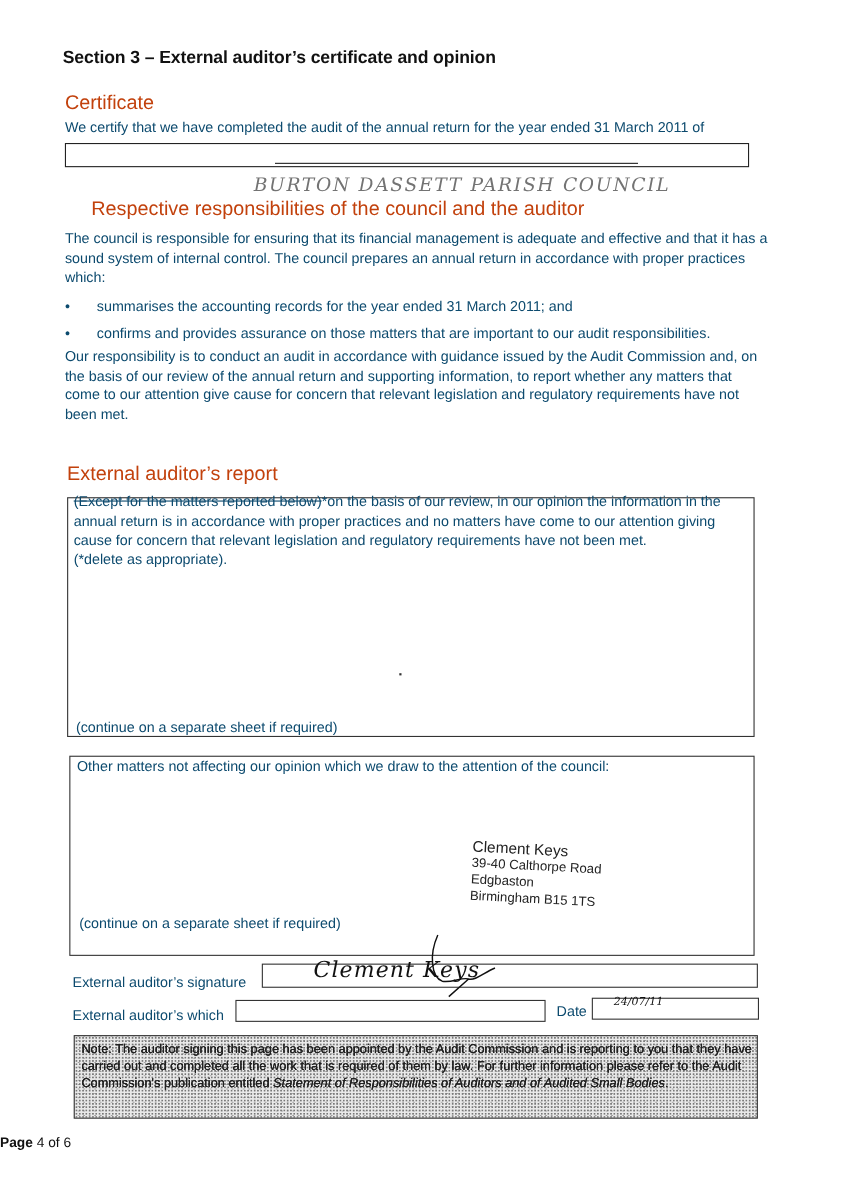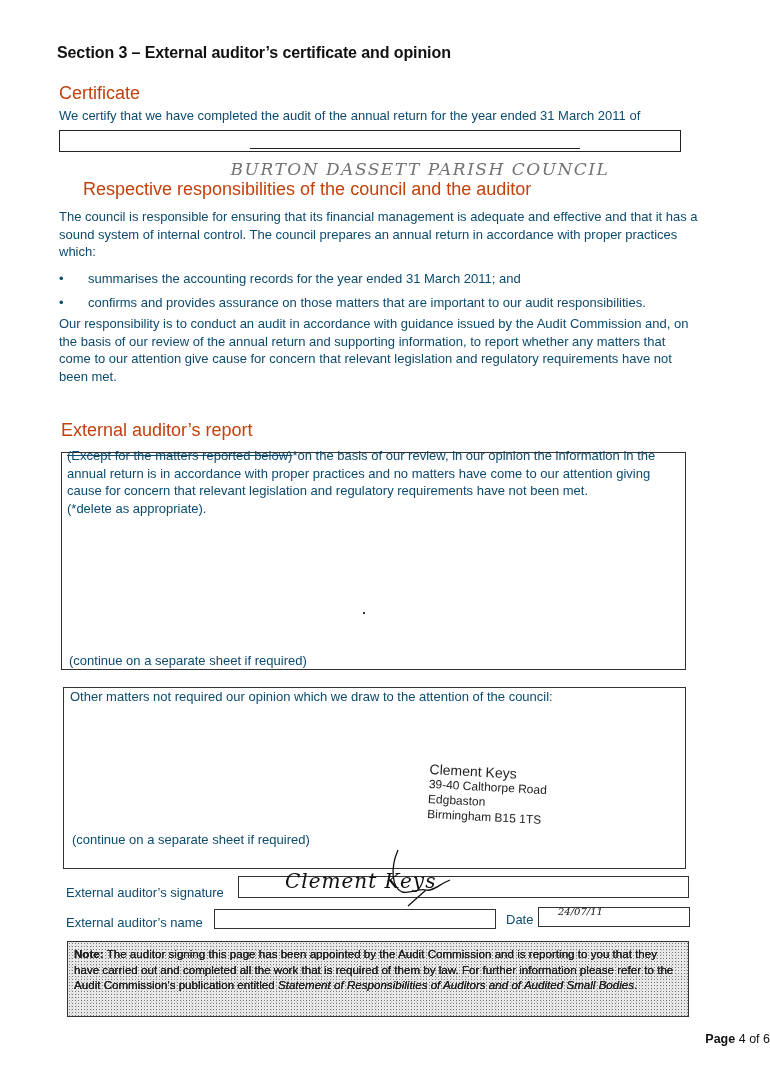--- a/index.html
+++ b/index.html
@@ -79,23 +79,23 @@
       background-image:
         radial-gradient(#777 0.6px, transparent 0.8px),
         radial-gradient(#999 0.5px, transparent 0.7px);
       background-size: 3px 3px, 5px 4px;
       background-position: 0 0, 1px 2px;
     }
     .note-text {
       left: 74px; top: 946px; width: 610px; font-size: 11.6px; line-height: 15.5px;
       color: #222; text-shadow: 0 0 0.4px #000;
     }
-    .note-text b { font-weight: bold; }
+    .note-text b { font-weight: normal; }
     .note-text i { font-style: italic; }
-    .page-num { left: 0; width: 770px; top: 1032px; text-align: right; font-size: 12.5px; }
+    .page-num { left: 0; width: 770px; top: 1032px; text-align: left; font-size: 12.5px; }
     .page-num b { font-weight: bold; }
     .scan-dot { width: 2px; height: 2px; background: #333; }
   </style>
 </head>
 <body>
 
 <div class="abs section-title">Section 3 – External auditor’s certificate and opinion</div>
 
 <div class="abs h2 cert-h">Certificate</div>
 <div class="abs body-text cert-text">We certify that we have completed the audit of the annual return for the year ended 31 March 2011 of</div>
@@ -119,36 +119,36 @@
 <div class="abs h2 rep-h">External auditor’s report</div>
 <div class="abs report-box"></div>
 <div class="abs body-text report-text">
   <span class="struck">(Except for the matters reported below)</span><span>*on the basis of our review, in our opinion the information in the annual return is in accordance with proper practices and no matters have come to our attention giving cause for concern that relevant legislation and regulatory requirements have not been met.</span><br>
   <span>(*delete as appropriate).</span>
 </div>
 <div class="abs body-text continue1">(continue on a separate sheet if required)</div>
 <div class="abs scan-dot" style="left:363px; top:612px;"></div>
 
 <div class="abs other-box"></div>
-<div class="abs body-text other-text">Other matters not required our opinion which we draw to the attention of the council:</div>
+<div class="abs body-text other-text">Other matters not affecting our opinion which we draw to the attention of the council:</div>
 <div class="abs address">
   <div class="name">Clement Keys</div>
   <div>39-40 Calthorpe Road</div>
   <div>Edgbaston</div>
   <div>Birmingham B15 1TS</div>
 </div>
 <div class="abs body-text continue2">(continue on a separate sheet if required)</div>
 
 <div class="abs body-text sig-label">External auditor’s signature</div>
 <div class="abs sig-box"></div>
 <div class="abs sig-value">Clement Keys</div>
 <svg class="abs" style="left:380px; top:848px;" width="80" height="60">
   <path d="M18 2 C10 20, 12 40, 22 44 C30 46, 40 40, 46 42 C52 44, 60 36, 70 32 M46 42 L28 58" stroke="#111" stroke-width="1.3" fill="none"></path>
 </svg>
-<div class="abs body-text name-label">External auditor’s name</div>
+<div class="abs body-text name-label">External auditor’s which</div>
 <div class="abs name-box"></div>
 <div class="abs body-text date-label">Date</div>
 <div class="abs date-box"></div>
 <div class="abs date-value">24/07/11</div>
 
 <div class="abs note-box"></div>
 <div class="abs note-text">
   <b>Note:</b><span> The auditor signing this page has been appointed by the Audit Commission and is reporting to you that they have carried out and completed all the work that is required of them by law. For further information please refer to the Audit Commission's publication entitled </span><i>Statement of Responsibilities of Auditors and of Audited Small Bodies</i><span>.</span>
 </div>
 

